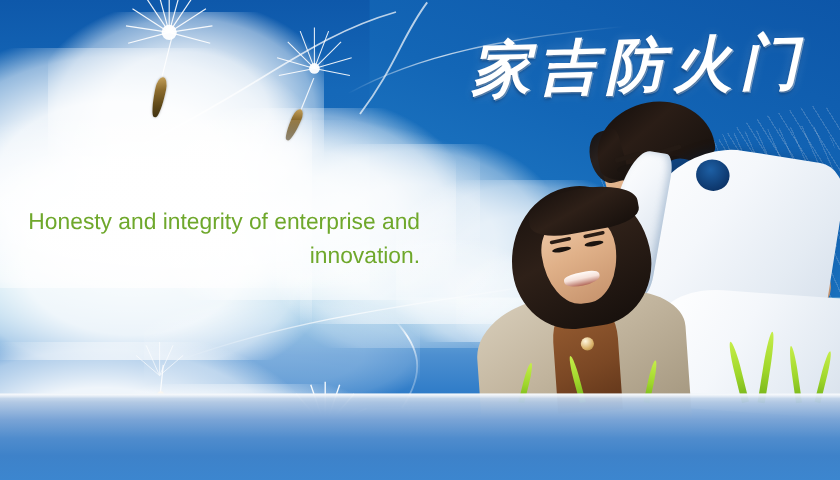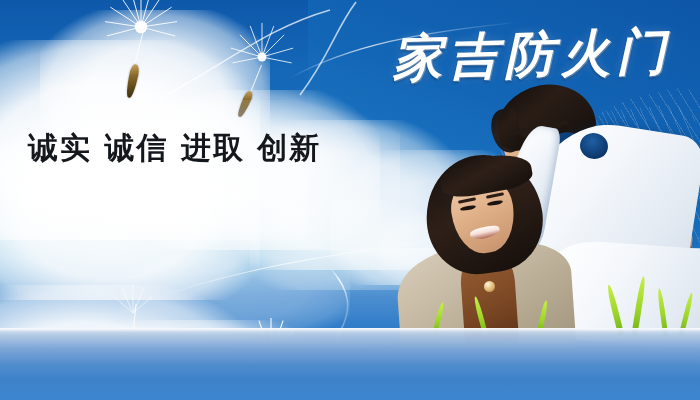--- a/index.html
+++ b/index.html
@@ -388,15 +388,15 @@
     <div class="soft-cloud cl-k"></div>
   </div>
 
   <div class="bottom-band">
     <div class="band-top-hi"></div>
   </div>
 
   <div class="text-haze"></div>
 
   <div class="brand-cn">家吉防火门</div>
-  <div class="slogan-cn">诚实  诚信  进取  创新</div>
+  <div class="slogan-en">Honesty and integrity of enterprise and innovation.</div>
 
 </div>
 
 </body></html>

